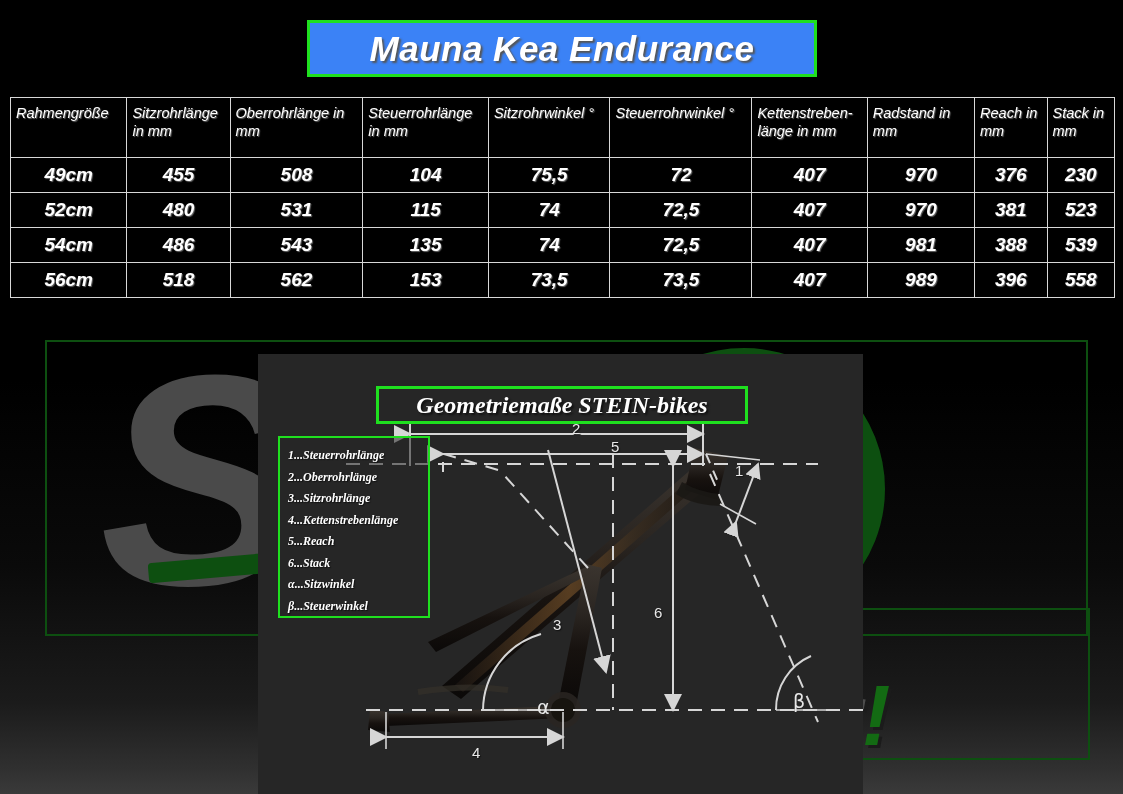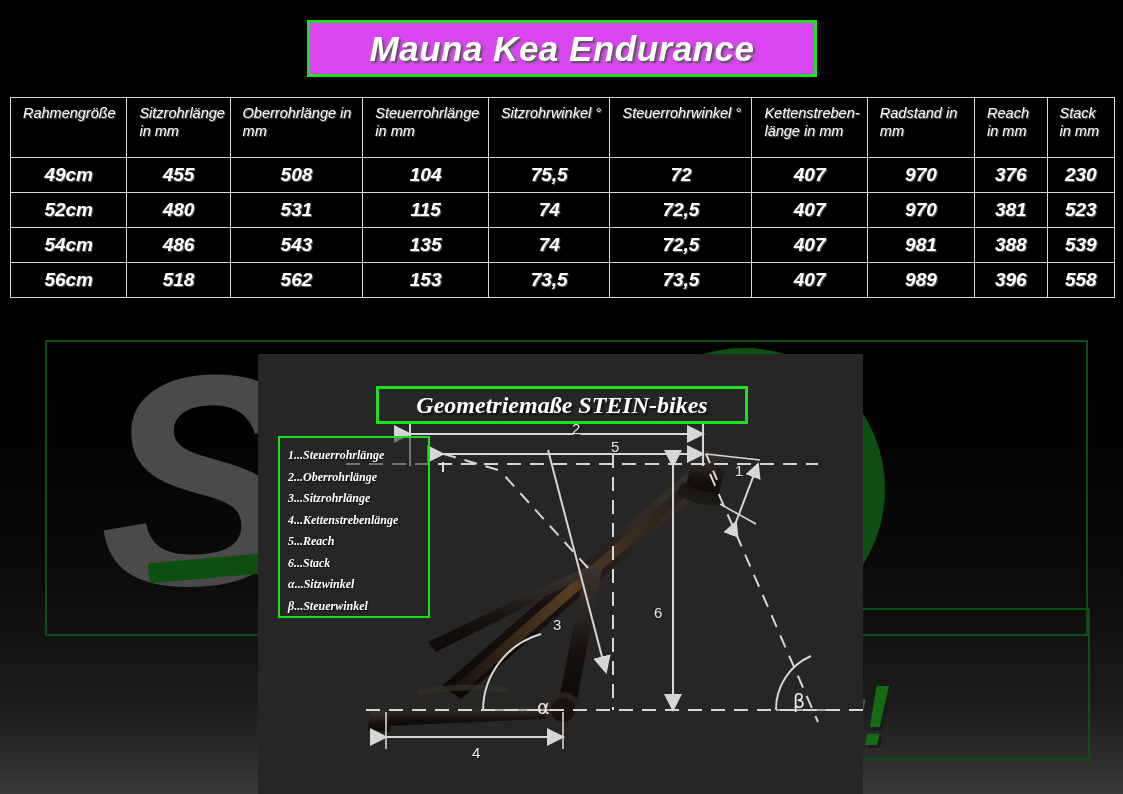--- a/index.html
+++ b/index.html
@@ -56,21 +56,21 @@
     color: #4d4d4d;
     white-space: nowrap;
     text-shadow: 3px 3px 0 #1b1b1b;
   }
   .bg-raeder .bang { color: #136b13; }
 
   
   .title-box {
     position: absolute; left: 307px; top: 20px; width: 510px; height: 57px;
     border: 3px solid #1fe01f;
-    background: #d946ef;
+    background: #3b82f6;
     display: flex; align-items: center; justify-content: center;
   }
   .title-text {
     font-family: "Liberation Sans", sans-serif;
     font-style: italic; font-weight: 700;
     font-size: 35px; color: #ffffff;
     letter-spacing: 0.5px;
     text-shadow: 2px 2px 2px #555;
     white-space: nowrap;
   }
@@ -87,21 +87,21 @@
     border: 1px solid #d8d8d8;
     color: #ffffff;
     background: #000;
   }
   .geo-table th {
     font-family: "Liberation Sans", sans-serif;
     font-style: italic; font-weight: 400;
     font-size: 14.5px;
     text-align: left;
     vertical-align: top;
-    padding: 6px 4px 6px 12px;
+    padding: 6px 4px 6px 5px;
     height: 60px;
     line-height: 1.25;
     text-shadow: 1px 1px 1px #666;
   }
   .geo-table td {
     font-family: "Liberation Sans", sans-serif;
     font-style: italic; font-weight: 700;
     font-size: 19px;
     text-align: center;
     vertical-align: middle;

